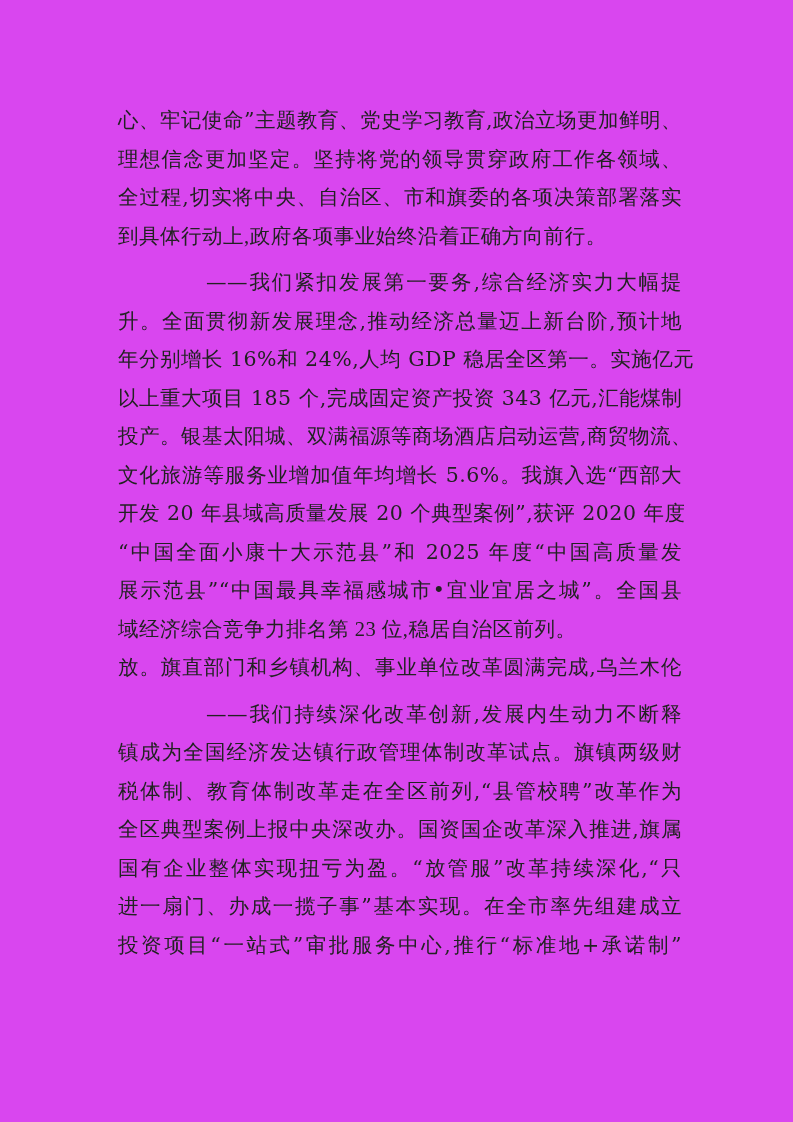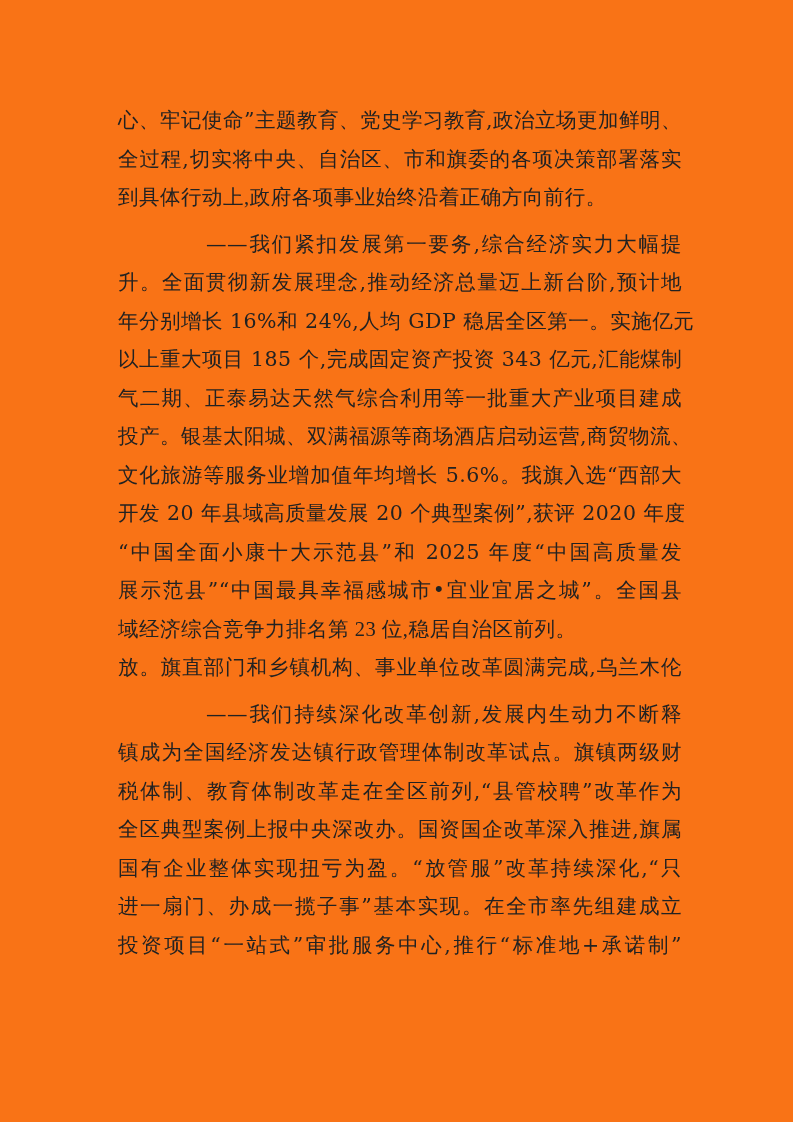--- a/index.html
+++ b/index.html
@@ -13,21 +13,21 @@
       position: relative;
       overflow: hidden;
       font-family: "DejaVu Serif", "Liberation Serif", serif;
       color: #222222;
     }
     .page {
       position: absolute;
       left: 0; top: 0;
       width: 793px;
       height: 1122px;
-      background: #f97316;
+      background: #d946ef;
     }
     .text-block {
       position: absolute;
       left: 118px;
       top: 101px;
       width: 564px;
     }
     .line {
       height: 38.5px;
       line-height: 38.5px;
@@ -46,29 +46,29 @@
       margin-top: 8px;
     }
   </style>
 </head>
 <body>
 
 <div class="page">
   <div class="text-block" id="text-block">
       <div>
         <div class="line">心、牢记使命”主题教育、党史学习教育,政治立场更加鲜明、</div>
+        <div class="line">理想信念更加坚定。坚持将党的领导贯穿政府工作各领域、</div>
         <div class="line">全过程,切实将中央、自治区、市和旗委的各项决策部署落实</div>
         <div class="line last">到具体行动上,政府各项事业始终沿着正确方向前行。</div>
       </div>
       <div>
         <div class="line indent">——我们紧扣发展第一要务,综合经济实力大幅提</div>
         <div class="line">升。全面贯彻新发展理念,推动经济总量迈上新台阶,预计地</div>
         <div class="line">年分别增长 16%和 24%,人均 GDP 稳居全区第一。实施亿元</div>
         <div class="line">以上重大项目 185 个,完成固定资产投资 343 亿元,汇能煤制</div>
-        <div class="line">气二期、正泰易达天然气综合利用等一批重大产业项目建成</div>
         <div class="line">投产。银基太阳城、双满福源等商场酒店启动运营,商贸物流、</div>
         <div class="line">文化旅游等服务业增加值年均增长 5.6%。我旗入选“西部大</div>
         <div class="line">开发 20 年县域高质量发展 20 个典型案例”,获评 2020 年度</div>
         <div class="line">“中国全面小康十大示范县”和 2025 年度“中国高质量发</div>
         <div class="line">展示范县”“中国最具幸福感城市•宜业宜居之城”。全国县</div>
         <div class="line last">域经济综合竞争力排名第 23 位,稳居自治区前列。</div>
       </div>
       <div>
         <div class="line">放。旗直部门和乡镇机构、事业单位改革圆满完成,乌兰木伦</div>
         <div class="line indent">——我们持续深化改革创新,发展内生动力不断释</div>

